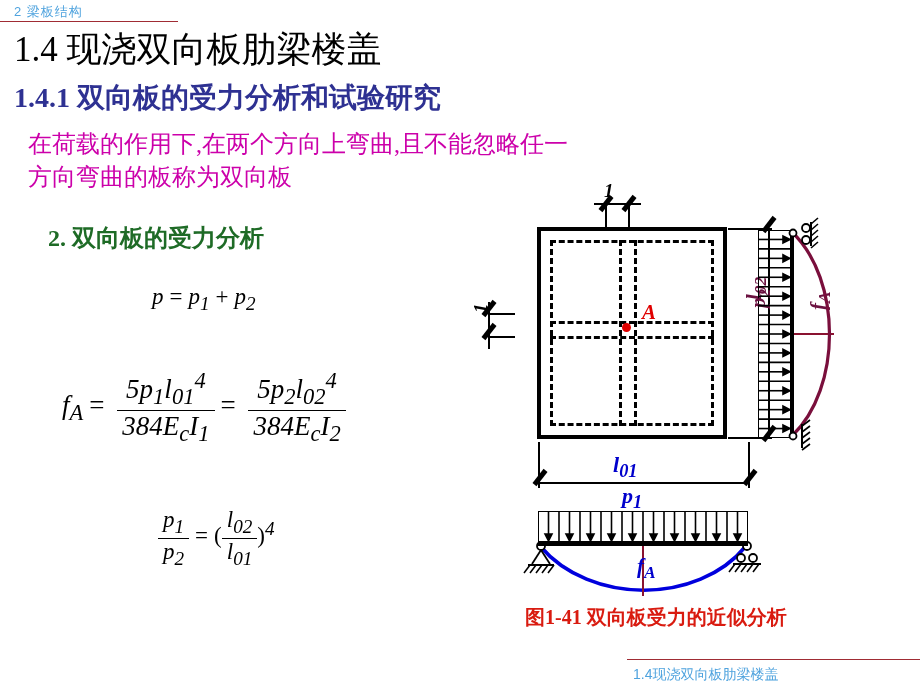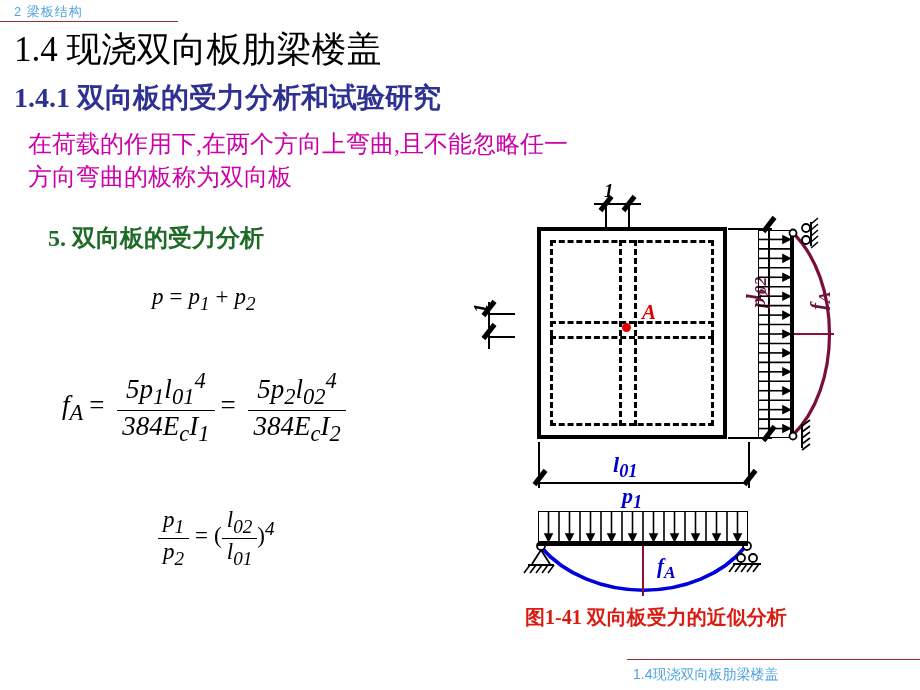--- a/index.html
+++ b/index.html
@@ -222,21 +222,21 @@
     border: 1.6px solid #000;
     border-bottom: none;
     box-sizing: border-box;
   }
   #p1-label {
     left: 152px; top: 303px;
     font-size: 22px; font-weight: bold; font-style: italic;
     color: #0000CC;
   }
   #fA-label-h {
-    left: 187px; top: 374px;
+    left: 167px; top: 374px;
     font-size: 21px; font-weight: bold; font-style: italic;
     color: #0000CC;
   }
   #fA-line-h {
     left: 172px; top: 366px;
     width: 2px; height: 50px;
     background: #8A1230;
   }
 
   #figure-caption {
@@ -268,21 +268,21 @@
 <div class="abs" id="header-rule"></div>
 
 <div class="abs" id="page-title">1.4 现浇双向板肋梁楼盖</div>
 <div class="abs" id="section-title">1.4.1 双向板的受力分析和试验研究</div>
 
 <div class="abs" id="definition-text">
   <div>在荷载的作用下,在两个方向上弯曲,且不能忽略任一</div>
   <div>方向弯曲的板称为双向板</div>
 </div>
 
-<div class="abs" id="subsection-title">5. 双向板的受力分析</div>
+<div class="abs" id="subsection-title">2. 双向板的受力分析</div>
 
 <div class="abs math" id="eq-load">
   <span>p</span><span class="op">=</span><span>p</span><sub>1</sub><span class="op">+</span><span>p</span><sub>2</sub>
 </div>
 
 <div class="abs math" id="eq-deflection">
   <span>f</span><sub>A</sub><span class="op">=</span>
   <span class="frac">
     <span class="num"><span>5</span><span>p</span><sub>1</sub><span>l</span><sub>01</sub><sup>4</sup></span>
     <span class="den"><span>384</span><span>E</span><sub>c</sub><span>I</span><sub>1</sub></span>

